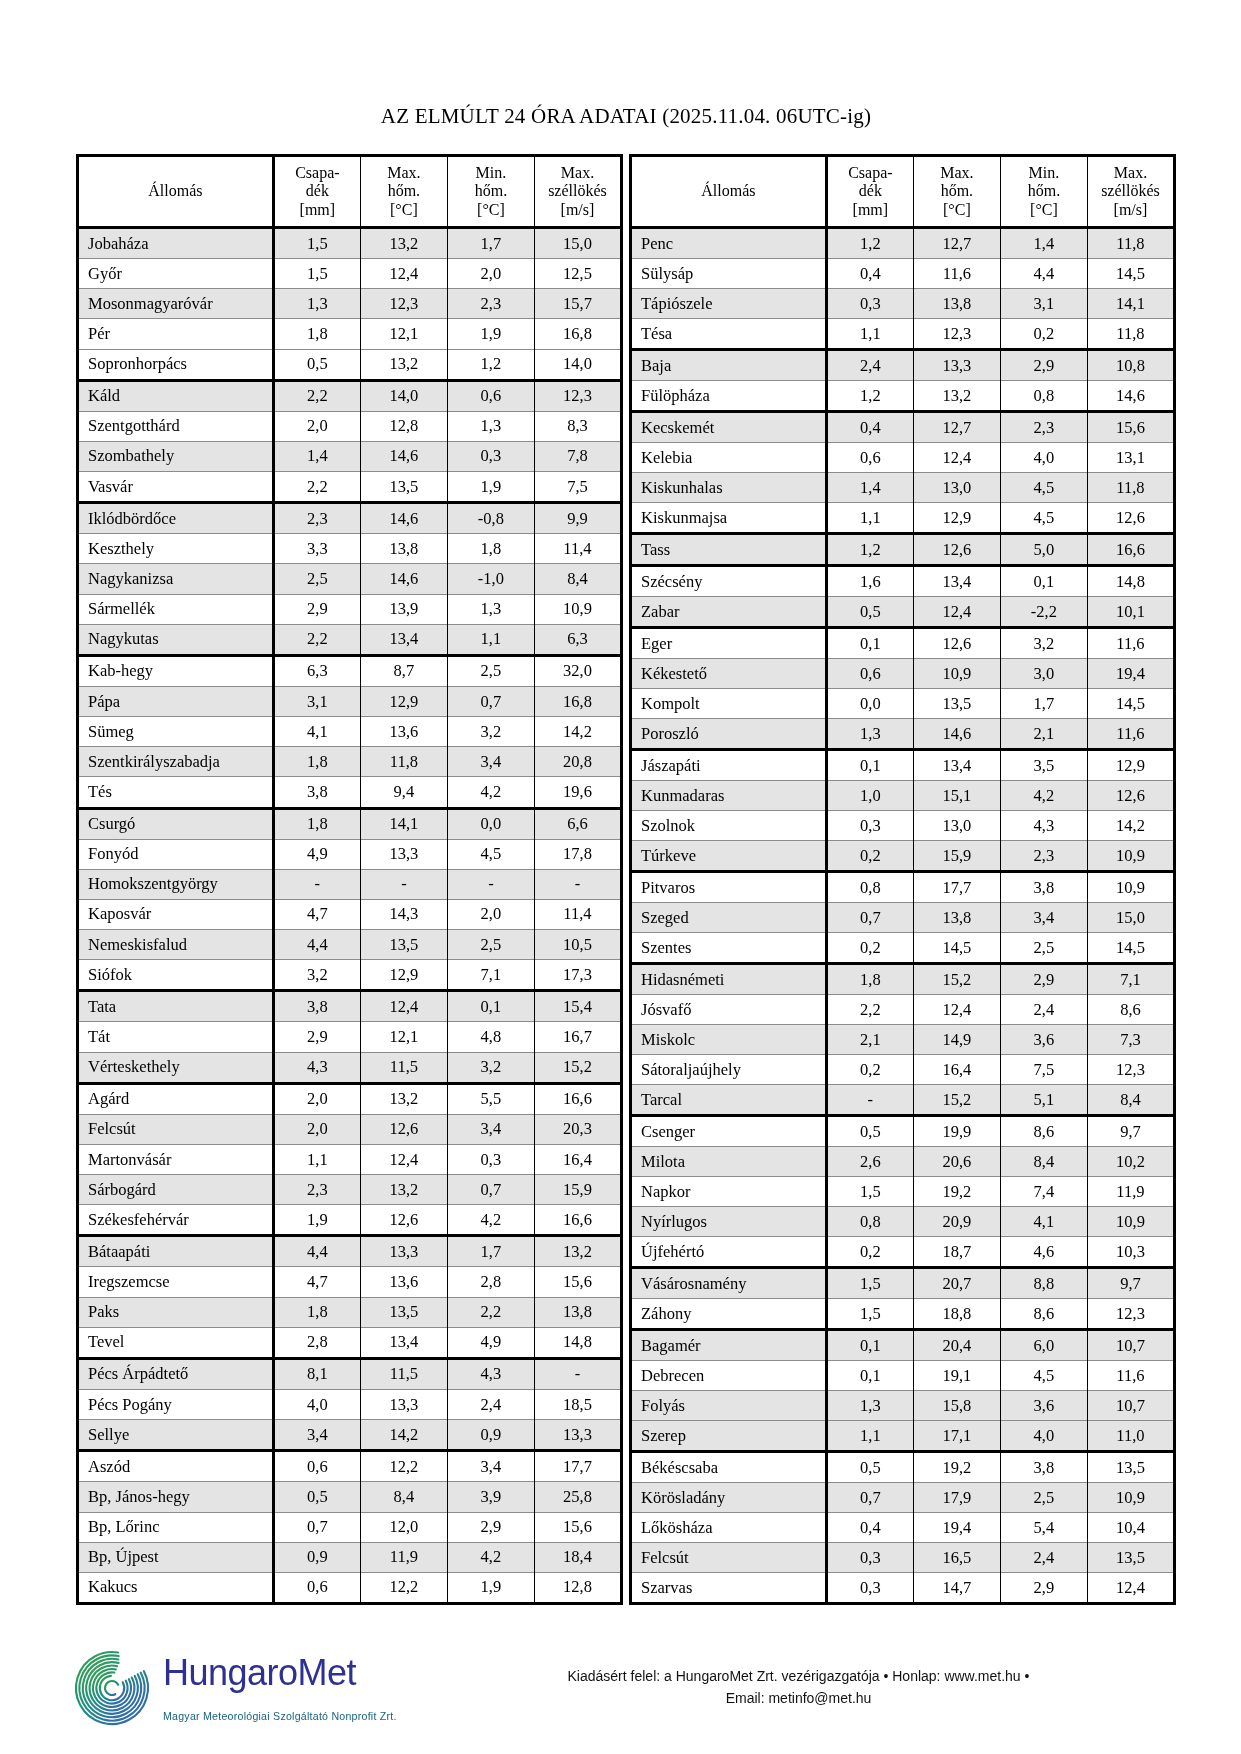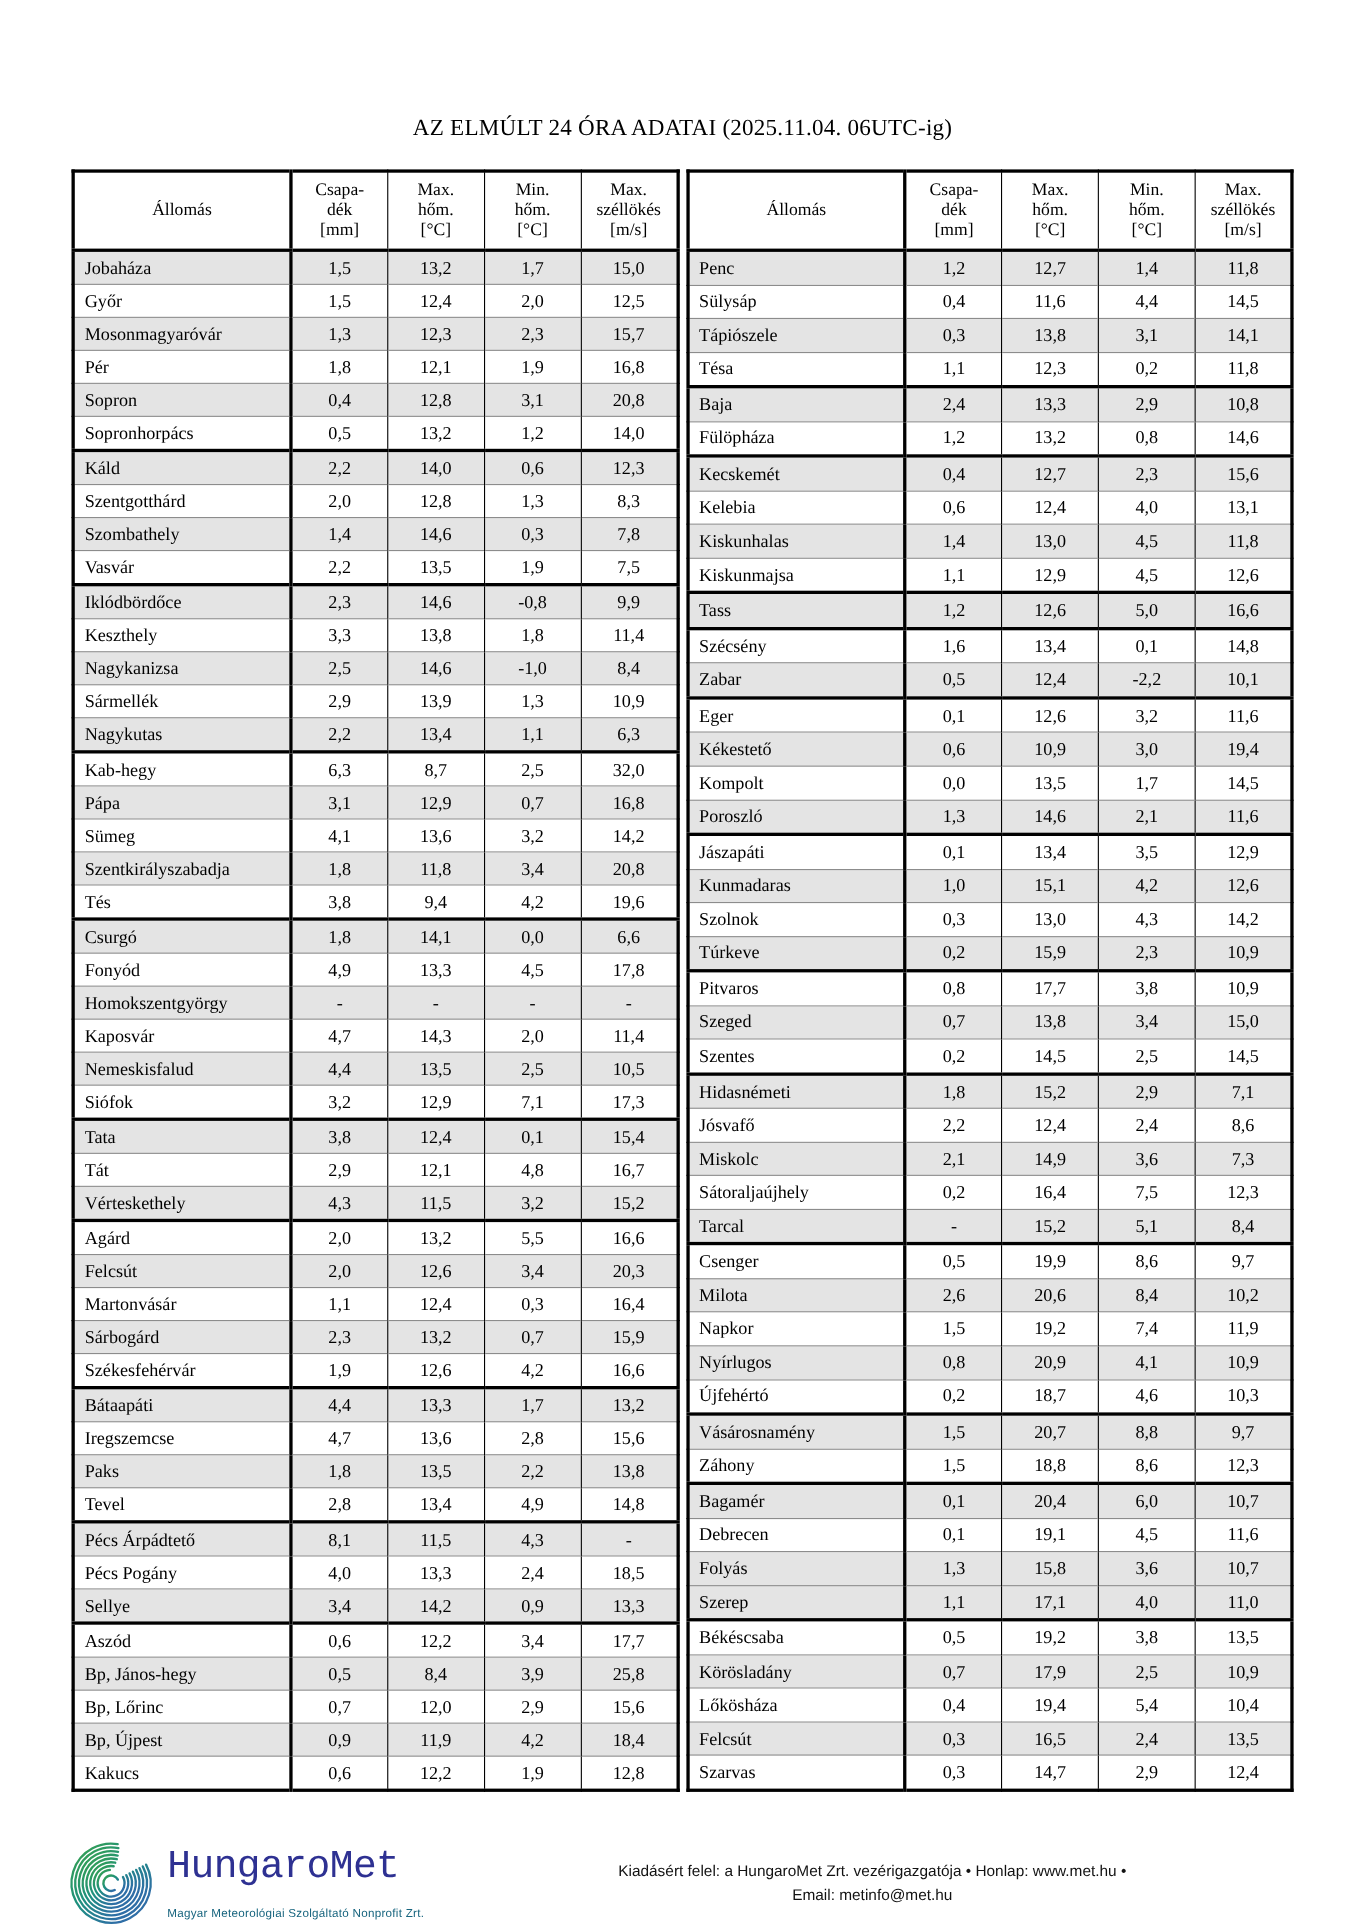--- a/index.html
+++ b/index.html
@@ -4,20 +4,21 @@
 <style>
   :root{
     --stripe:#e4e4e4; --border:#000000; --thin:#8c8c8c;
     --logo-navy:#2e3192; --logo-teal:#17647e;
   }
   html,body{margin:0;padding:0;background:#fff;}
   .page{
     width:1241px;height:1754px;background:#ffffff;margin:0 auto;
     font-family:"Liberation Serif",serif;color:#000;box-sizing:border-box;position:relative;
     overflow:hidden;
+    padding-left:11px;
   }
   .title{
     margin:0;padding-top:104px;padding-bottom:25px;text-align:center;
     font-size:21px;font-weight:normal;letter-spacing:0.2px;
   }
   .tables{display:flex;gap:6px;margin:0 65px;}
   table.wx{
     flex:1;border-collapse:collapse;table-layout:fixed;
     border:3px solid var(--border);
   }
@@ -40,21 +41,21 @@
   
   table.wx tbody + tbody tr:first-child td{border-top:3px solid var(--border);}
   
   table.wx tr.odd{background:var(--stripe);}
   table.wx tr.even{background:#ffffff;}
 
   .footer{display:flex;align-items:center;margin:40px 58px 0;}
   .logo{display:flex;align-items:center;width:345px;flex:none;}
   .logo-text{margin-left:8px;}
   .logo-name{
-    font-family:Liberation Mono, monospace;font-size:36px;font-weight:500;
+    font-family:Liberation Sans, sans-serif;font-size:36px;font-weight:500;
     letter-spacing:-0.5px;color:var(--logo-navy);line-height:1;
   }
   .logo-tagline{
     font-family:"Liberation Sans",sans-serif;font-size:10.6px;
     color:var(--logo-teal);letter-spacing:0.25px;margin-top:19px;
   }
   .imprint{
     flex:1;text-align:center;font-family:"Liberation Sans",sans-serif;
     font-size:14px;line-height:1.55;color:#121212;
   }
@@ -123,27 +124,20 @@
             <td class="num">12,3</td>
             <td class="num">2,3</td>
             <td class="num">15,7</td>
           </tr>
           <tr class="even">
             <td class="station">Pér</td>
             <td class="num">1,8</td>
             <td class="num">12,1</td>
             <td class="num">1,9</td>
             <td class="num">16,8</td>
-          </tr>
-          <tr class="odd">
-            <td class="station">Sopron</td>
-            <td class="num">0,4</td>
-            <td class="num">12,8</td>
-            <td class="num">3,1</td>
-            <td class="num">20,8</td>
           </tr>
           <tr class="even">
             <td class="station">Sopronhorpács</td>
             <td class="num">0,5</td>
             <td class="num">13,2</td>
             <td class="num">1,2</td>
             <td class="num">14,0</td>
           </tr>
         </tbody>
         <tbody class="group">

